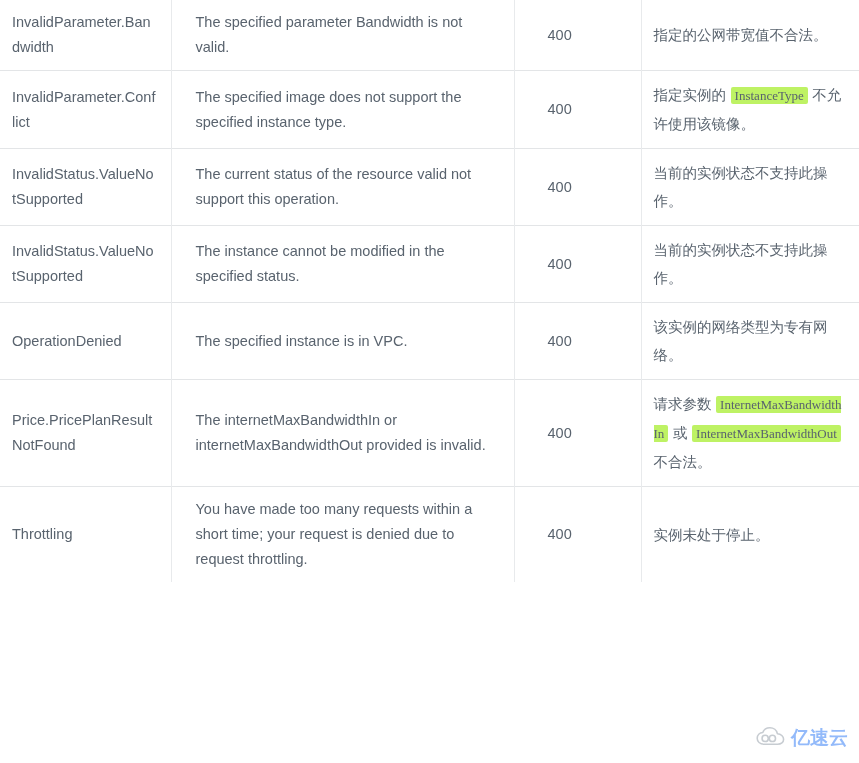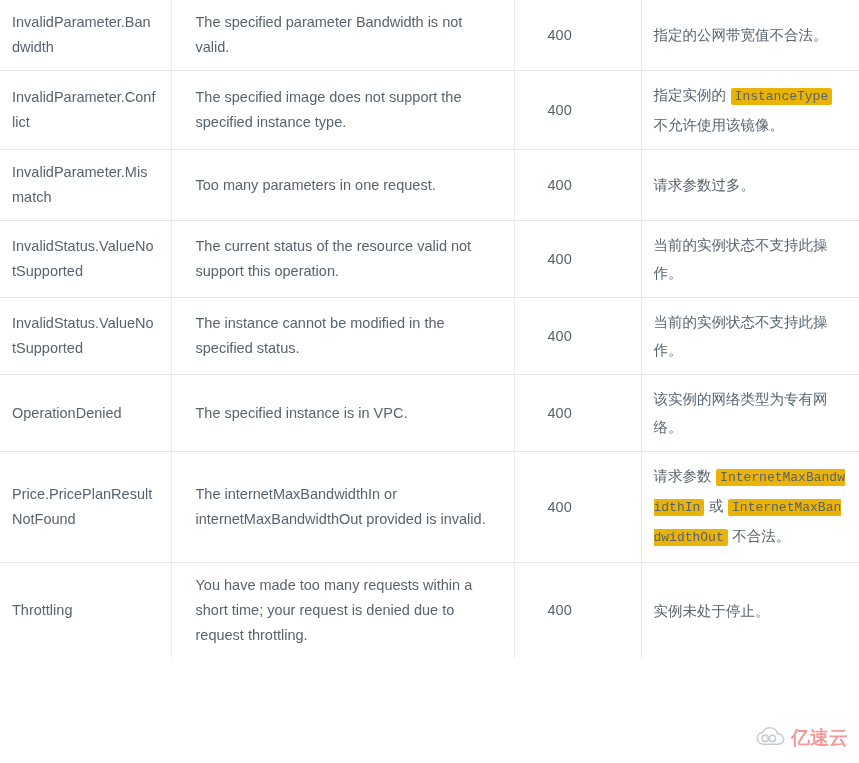--- a/index.html
+++ b/index.html
@@ -47,22 +47,22 @@
   .doc-table td.col-zh     { width: 218px; border-right: none;
                              word-break: break-all; }
 
   .doc-table td.col-zh {
     font-family: "DejaVu Sans", "Liberation Sans", sans-serif;
     line-height: 28px;
   }
 
   
   code.inline-code {
-    background: #eab308;
-    font-family: Liberation Mono, monospace;
+    background: #bef264;
+    font-family: Liberation Serif, serif;
     font-size: 13px;
     color: #59636e;
     padding: 1px 4px;
     border-radius: 2px;
     white-space: normal;
   }
 
   
   .watermark {
     position: absolute;
@@ -75,46 +75,40 @@
     pointer-events: none;
     user-select: none;
   }
   .watermark .wm-logo {
     display: block;
   }
   .watermark .wm-text {
     font-family: "DejaVu Sans", "Liberation Sans", sans-serif;
     font-size: 19px;
     font-weight: bold;
-    color: #ef4444;
+    color: #3b82f6;
     letter-spacing: 0px;
   }
 </style>
 </head>
 <body>
 
 <table class="doc-table">
   <tbody>
       <tr>
         <td class="col-code">InvalidParameter.Bandwidth</td>
         <td class="col-desc">The specified parameter Bandwidth is not valid.</td>
         <td class="col-http">400</td>
         <td class="col-zh">指定的公网带宽值不合法。</td>
       </tr>
       <tr>
         <td class="col-code">InvalidParameter.Conflict</td>
         <td class="col-desc">The specified image does not support the specified instance type.</td>
         <td class="col-http">400</td>
         <td class="col-zh">指定实例的 <code class="inline-code">InstanceType</code> 不允许使用该镜像。</td>
-      </tr>
-      <tr>
-        <td class="col-code">InvalidParameter.Mismatch</td>
-        <td class="col-desc">Too many parameters in one request.</td>
-        <td class="col-http">400</td>
-        <td class="col-zh">请求参数过多。</td>
       </tr>
       <tr>
         <td class="col-code">InvalidStatus.ValueNotSupported</td>
         <td class="col-desc">The current status of the resource valid not support this operation.</td>
         <td class="col-http">400</td>
         <td class="col-zh">当前的实例状态不支持此操作。</td>
       </tr>
       <tr>
         <td class="col-code">InvalidStatus.ValueNotSupported</td>
         <td class="col-desc">The instance cannot be modified in the specified status.</td>

